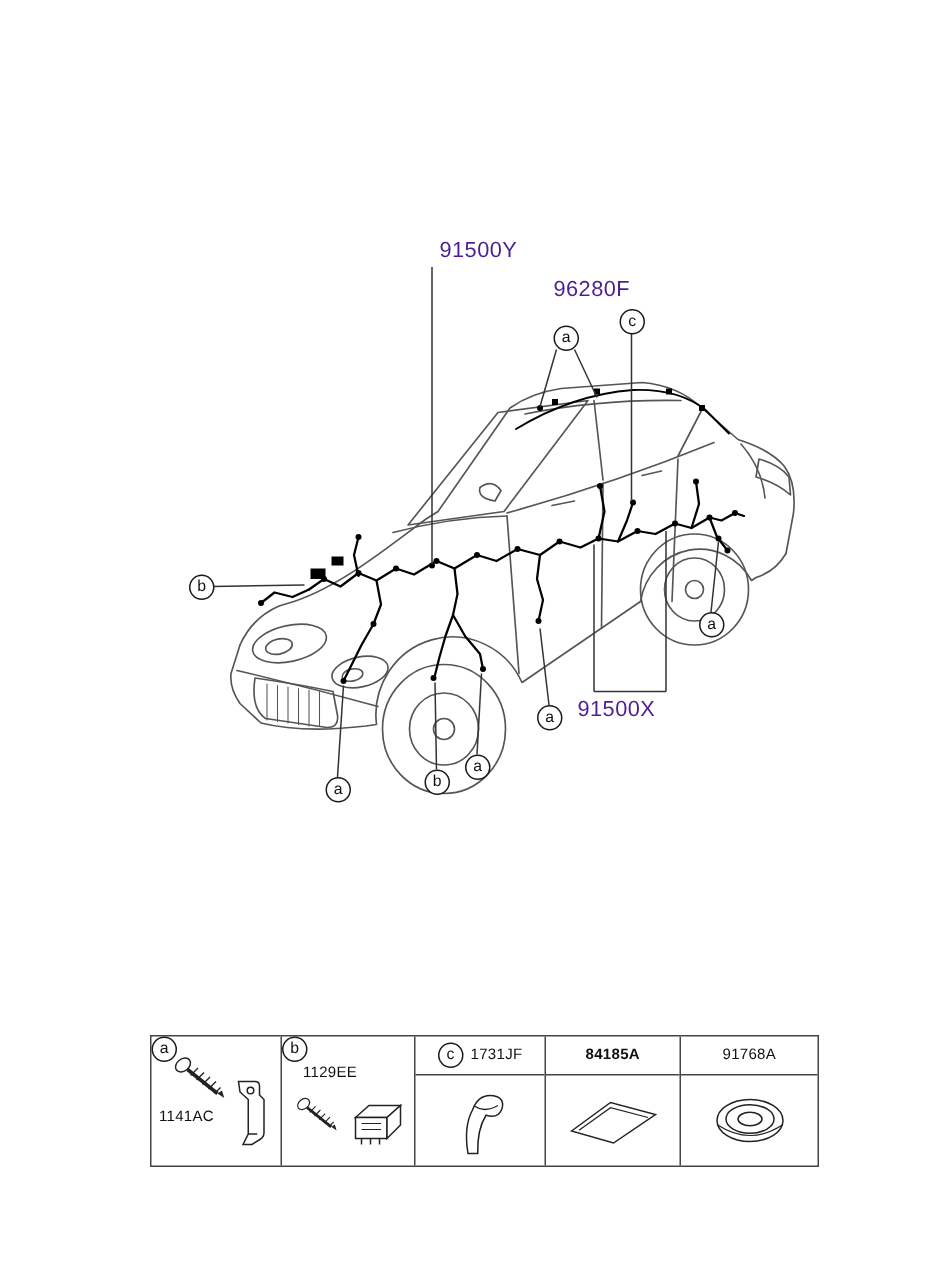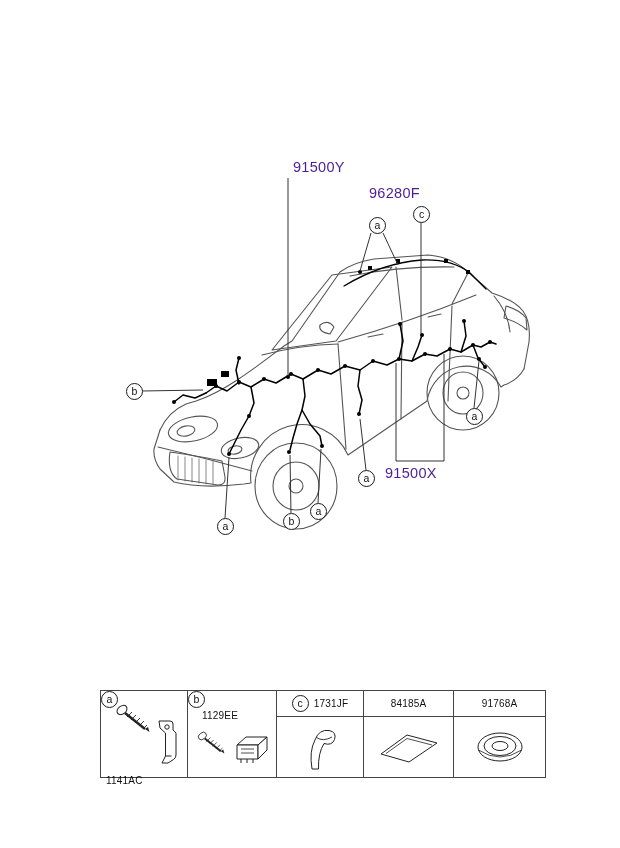--- a/index.html
+++ b/index.html
@@ -8,21 +8,21 @@
   svg{display:block;}
   .art{position:absolute;left:0;top:0;}
   .lbl{position:absolute;font-size:14.5px;letter-spacing:.3px;white-space:nowrap;color:#4c1d95;}
   .callout{position:absolute;width:15px;height:15px;border:1.3px solid #1a1a1a;border-radius:50%;
            background:#fff;font-size:10.5px;line-height:15px;text-align:center;color:#111;z-index:3;}
   
   .legend{position:absolute;left:100px;top:690px;width:446px;height:88px;display:flex;
           border:1px solid #444;box-sizing:border-box;background:#fff;}
   .legend .col{position:relative;box-sizing:border-box;border-right:1px solid #444;}
   .legend .col:last-child{border-right:none;text-align:right;}
-  .c1{width:87px;} .c2{width:89px;} .c3{width:87px;} .c4{width:90px;} .c5{width:91px;}
+  .c1{width:87px;} .c2{width:89px;} .c3{width:87px;} .c4{width:90px;font-weight:bold;} .c5{width:91px;}
   .legend .hd{height:25px;border-bottom:1px solid #444;display:flex;align-items:center;
               justify-content:center;gap:5px;}
   .legend .bd{height:61px;display:flex;align-items:center;justify-content:center;}
   .legend .callout{position:static;flex:0 0 auto;}
   .corner-letter{position:absolute;left:4px;top:3px;}
   .part{font-size:10px;letter-spacing:.2px;color:#111;white-space:nowrap;}
   .abs{position:absolute;}
 </style>
 </head>
 <body>
@@ -148,21 +148,21 @@
         <ellipse cx="8" cy="7" rx="5.5" ry="4" transform="rotate(-38 8 7)" fill="#fff" stroke="#222"></ellipse>
         <path d="M11 10 L31 26" stroke="#222" stroke-width="2.4"></path>
         <path d="M13 14 l5 -5 M17 17 l5 -5 M21 20 l5 -5 M25 23 l5 -5 M29 26 l4 -4" stroke="#222" stroke-width=".9"></path>
         <path d="M31 26 l4.5 3 -1.5 -5 z" fill="#222"></path>
       </svg>
       <svg class="abs" style="left:54px;top:28px;" width="24" height="46" viewBox="0 0 24 46">
         <path d="M4 2 h11 q3 0 3 3 v6 l3 3 v22 q0 3 -2.5 4.5 L13 44 h-6 l3.5 -7 V14 L5 9 Z" fill="#fff" stroke="#222"></path>
         <circle cx="12" cy="8" r="2.2" fill="none" stroke="#222"></circle>
         <path d="M10.5 37 h6" stroke="#222"></path>
       </svg>
-      <div class="part abs" style="left:5px;top:48px;margin-top:36px;">1141AC</div>
+      <div class="part abs" style="left:5px;top:48px;">1141AC</div>
     </div>
 
     <div class="col c2">
       <div class="callout corner-letter">b</div>
       <div class="part abs" style="left:14px;top:19px;">1129EE</div>
       <svg class="abs" style="left:8px;top:38px;" width="32" height="30" viewBox="0 0 40 34">
         <ellipse cx="8" cy="7" rx="5.5" ry="4" transform="rotate(-38 8 7)" fill="#fff" stroke="#222"></ellipse>
         <path d="M11 10 L31 26" stroke="#222" stroke-width="2.4"></path>
         <path d="M13 14 l5 -5 M17 17 l5 -5 M21 20 l5 -5 M25 23 l5 -5 M29 26 l4 -4" stroke="#222" stroke-width=".9"></path>
         <path d="M31 26 l4.5 3 -1.5 -5 z" fill="#222"></path>

